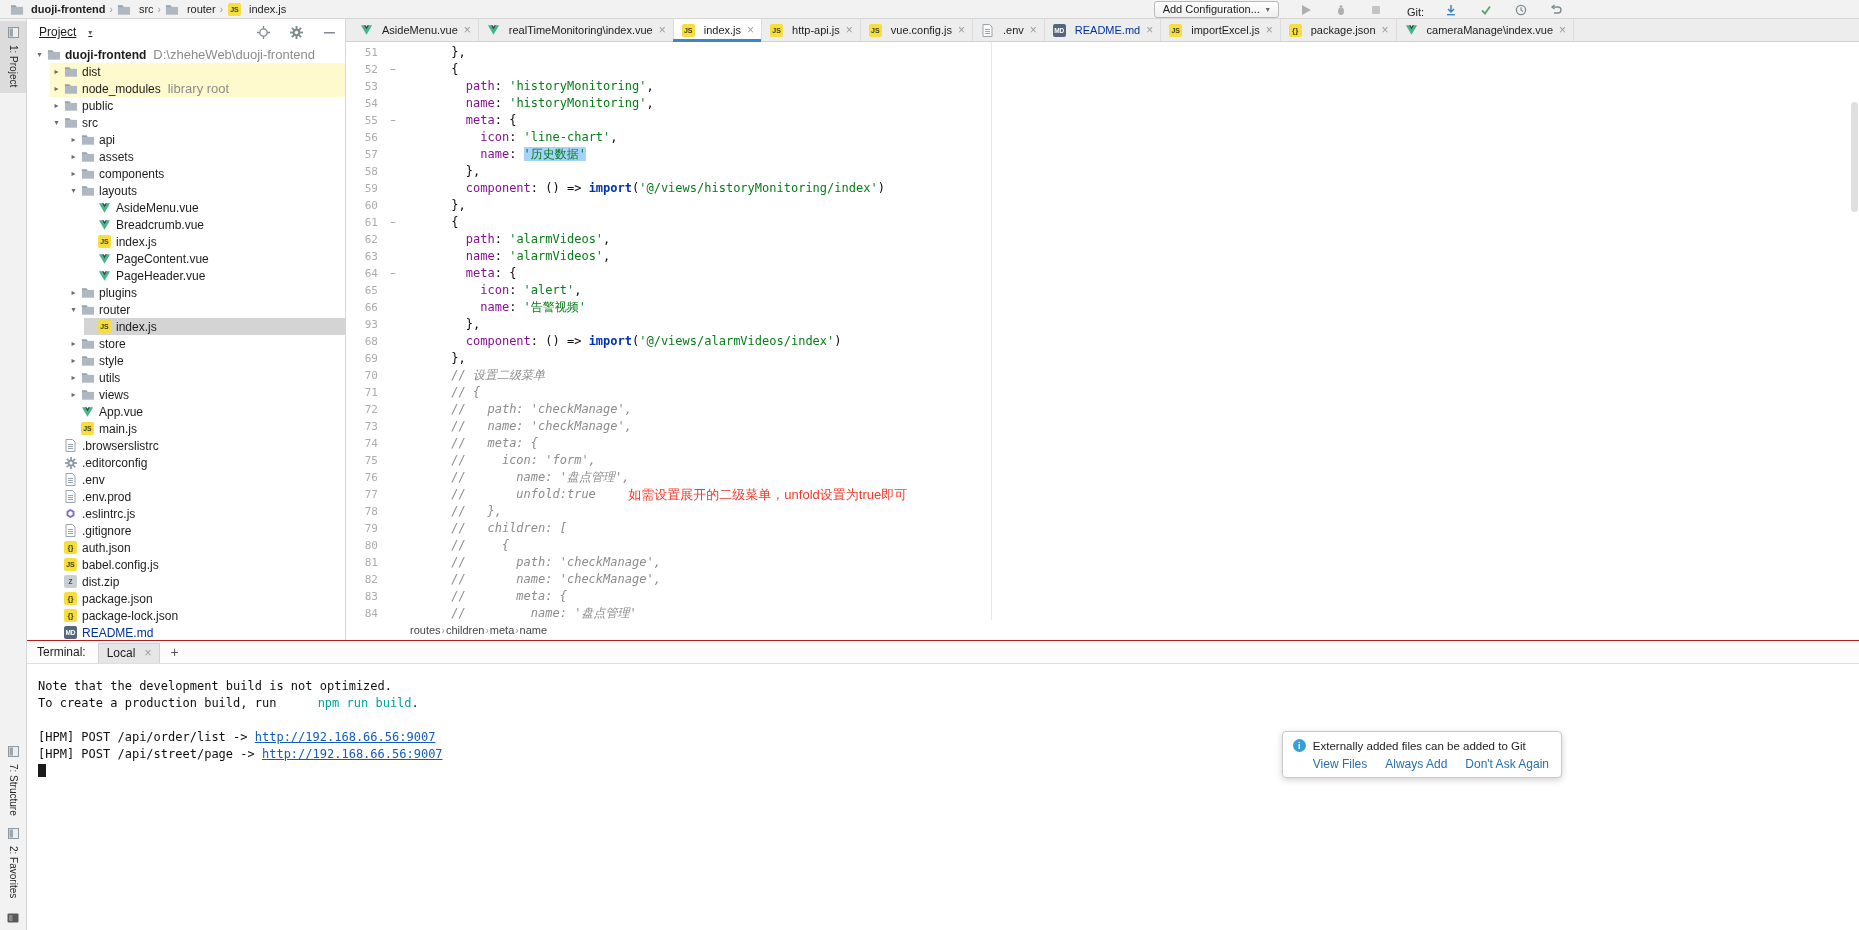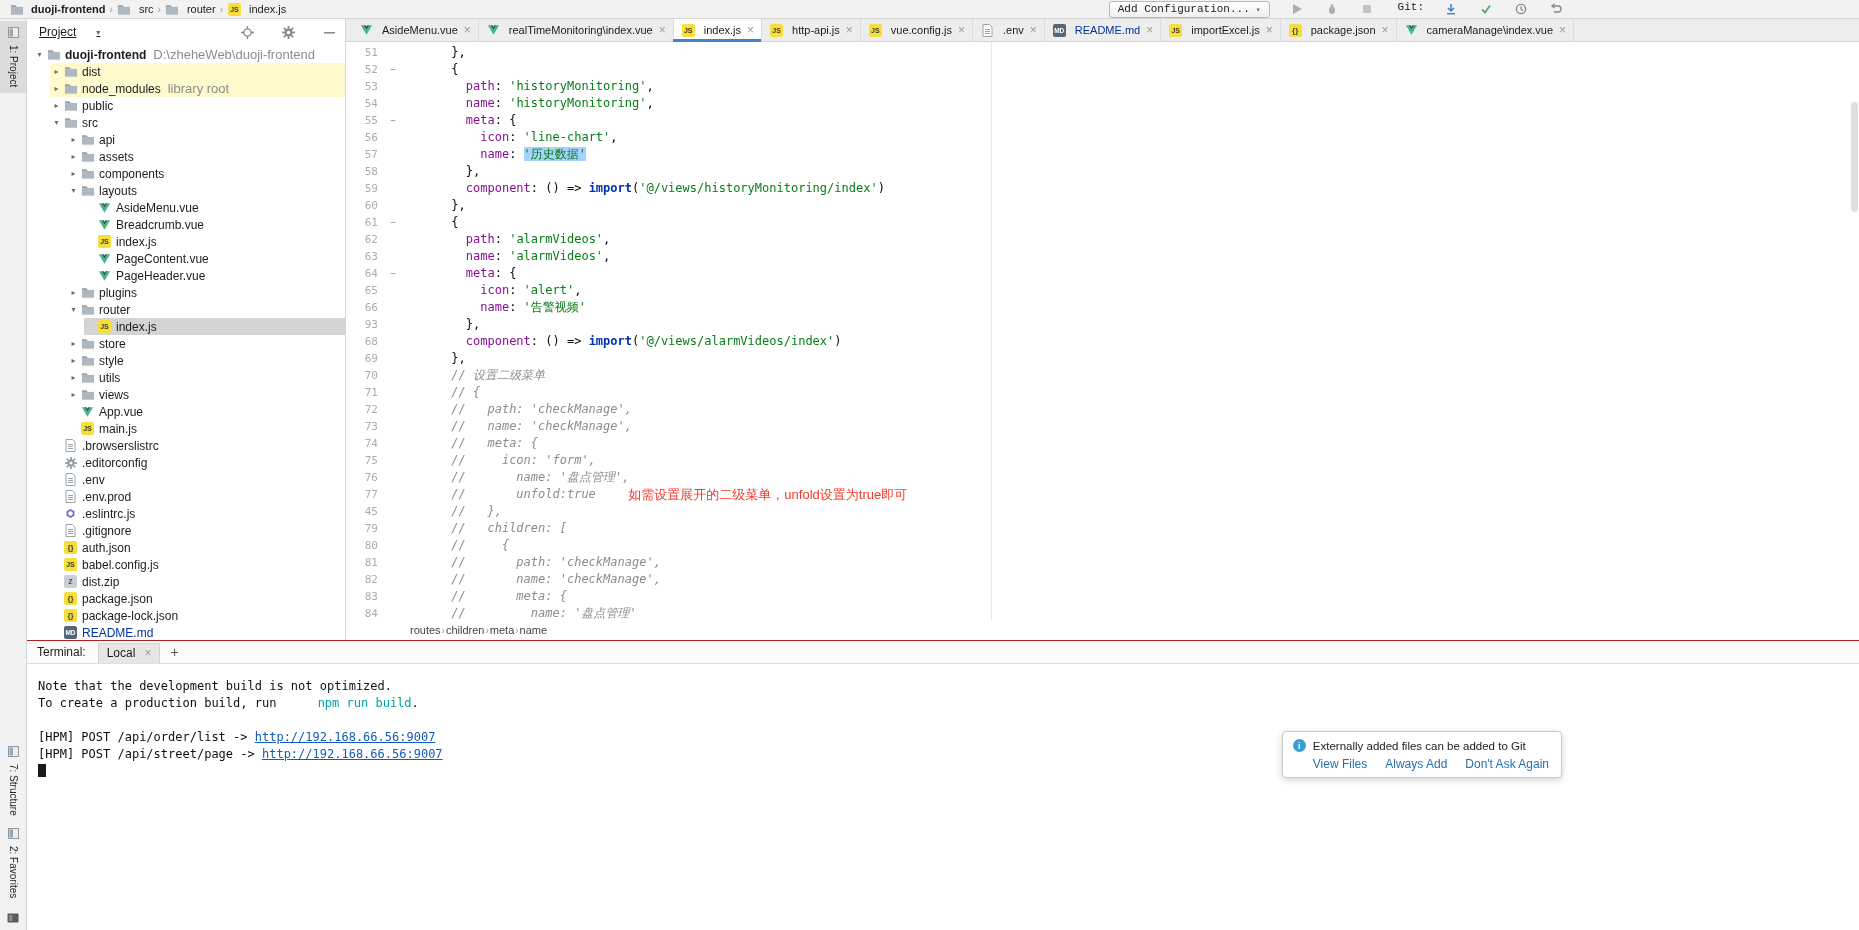--- a/index.html
+++ b/index.html
@@ -7,40 +7,40 @@
 body{width:1859px;height:930px;overflow:hidden;font-family:"Liberation Sans","DejaVu Sans",sans-serif;}
 .app{position:relative;width:1859px;height:930px;display:flex;flex-direction:column;font-size:12px;color:#1C1C1C;}
 
 
 .topbar{height:19px;flex:none;display:flex;align-items:center;background:#F2F2F2;border-bottom:1px solid #D6D6D6;padding-left:6px;}
 .crumbs{display:flex;align-items:center;font-size:11px;}
 .crumb{display:flex;align-items:center;gap:3px;padding:0 3px;}
 .crumb-label.bold{font-weight:bold;}
 .crumb-sep{color:#999;font-size:10px;padding:0 1px;}
 .topbar-spacer{flex:1;}
-.topbar-right{display:flex;align-items:flex-start;gap:19px;margin-right:295px;font-family:Liberation Mono, monospace;}
+.topbar-right{display:flex;align-items:flex-end;gap:19px;margin-right:295px;}
 .add-config-btn{display:flex;align-items:center;gap:6px;font-size:11px;color:#1C1C1C;background:linear-gradient(#FEFEFE,#F0F0F0);border:1px solid #B9B9B9;border-radius:3px;height:17px;padding:0 8px;font-family:inherit;}
 .caret{font-size:8px;color:#666;}
 .tb-icon{display:inline-flex;align-items:center;justify-content:center;width:16px;height:16px;}
 .git-label{font-size:11px;margin-left:4px;}
 
 
 .lower{flex:1;display:flex;min-height:0;}
 .left-strip{width:27px;flex:none;background:#F2F2F2;border-right:1px solid #D6D6D6;display:flex;flex-direction:column;justify-content:space-between;align-items:center;padding:2px 0;}
 .strip-group{display:flex;flex-direction:column;align-items:center;width:100%;}
 .strip-btn{display:flex;flex-direction:column;align-items:center;gap:4px;padding:6px 0;width:100%;}
 .strip-btn.active{background:#DCDCDC;}
 .strip-label{writing-mode:vertical-rl;font-size:10px;color:#262626;}
 .strip-corner{margin:8px 0 2px;}
 .content{flex:1;display:flex;flex-direction:column;min-width:0;}
 .upper{height:621px;flex:none;display:flex;min-width:0;}
 
 
 .project-panel{width:319px;flex:none;background:#FFF;border-right:1px solid #D6D6D6;display:flex;flex-direction:column;}
-.panel-header{height:26px;flex:none;display:flex;align-items:center;padding:0 8px 0 12px;font-size:12px;gap:20px;text-decoration:underline;}
+.panel-header{height:26px;flex:none;display:flex;align-items:center;padding:0 8px 0 12px;font-size:12px;gap:12px;text-decoration:underline;}
 .ph-spacer{flex:1;}
 .ph-icon{display:inline-flex;width:16px;height:16px;align-items:center;justify-content:center;margin-left:5px;}
 .tree{flex:1;overflow:hidden;padding-top:1px;}
 .tree-row{display:flex;height:17px;align-items:center;font-size:12px;white-space:nowrap;}
 .tree-indent{flex:none;height:1px;}
 .tree-content{display:flex;align-items:center;flex:1;height:17px;min-width:0;}
 .tree-content.hl-yellow{background:#FFF9CE;}
 .tree-content.hl-selected{background:#D4D4D4;}
 .chevron{width:13px;flex:none;text-align:center;font-size:8px;color:#6B6B6B;}
 .fi{width:15px;height:14px;flex:none;display:inline-flex;align-items:center;justify-content:center;margin-right:4px;}
@@ -915,21 +915,21 @@
                   <span class="ln">76</span>
                   <span class="fold"></span>
                   <span class="code"><span class="tok-c">      //       name: '盘点管理',</span></span>
                 </div>
                 <div class="code-line">
                   <span class="ln">77</span>
                   <span class="fold"></span>
                   <span class="code"><span class="tok-c">      //       unfold:true</span><span class="tok-r">         如需设置展开的二级菜单，unfold设置为true即可</span></span>
                 </div>
                 <div class="code-line">
-                  <span class="ln">45</span>
+                  <span class="ln">78</span>
                   <span class="fold"></span>
                   <span class="code"><span class="tok-c">      //   },</span></span>
                 </div>
                 <div class="code-line">
                   <span class="ln">79</span>
                   <span class="fold"></span>
                   <span class="code"><span class="tok-c">      //   children: [</span></span>
                 </div>
                 <div class="code-line">
                   <span class="ln">80</span>

